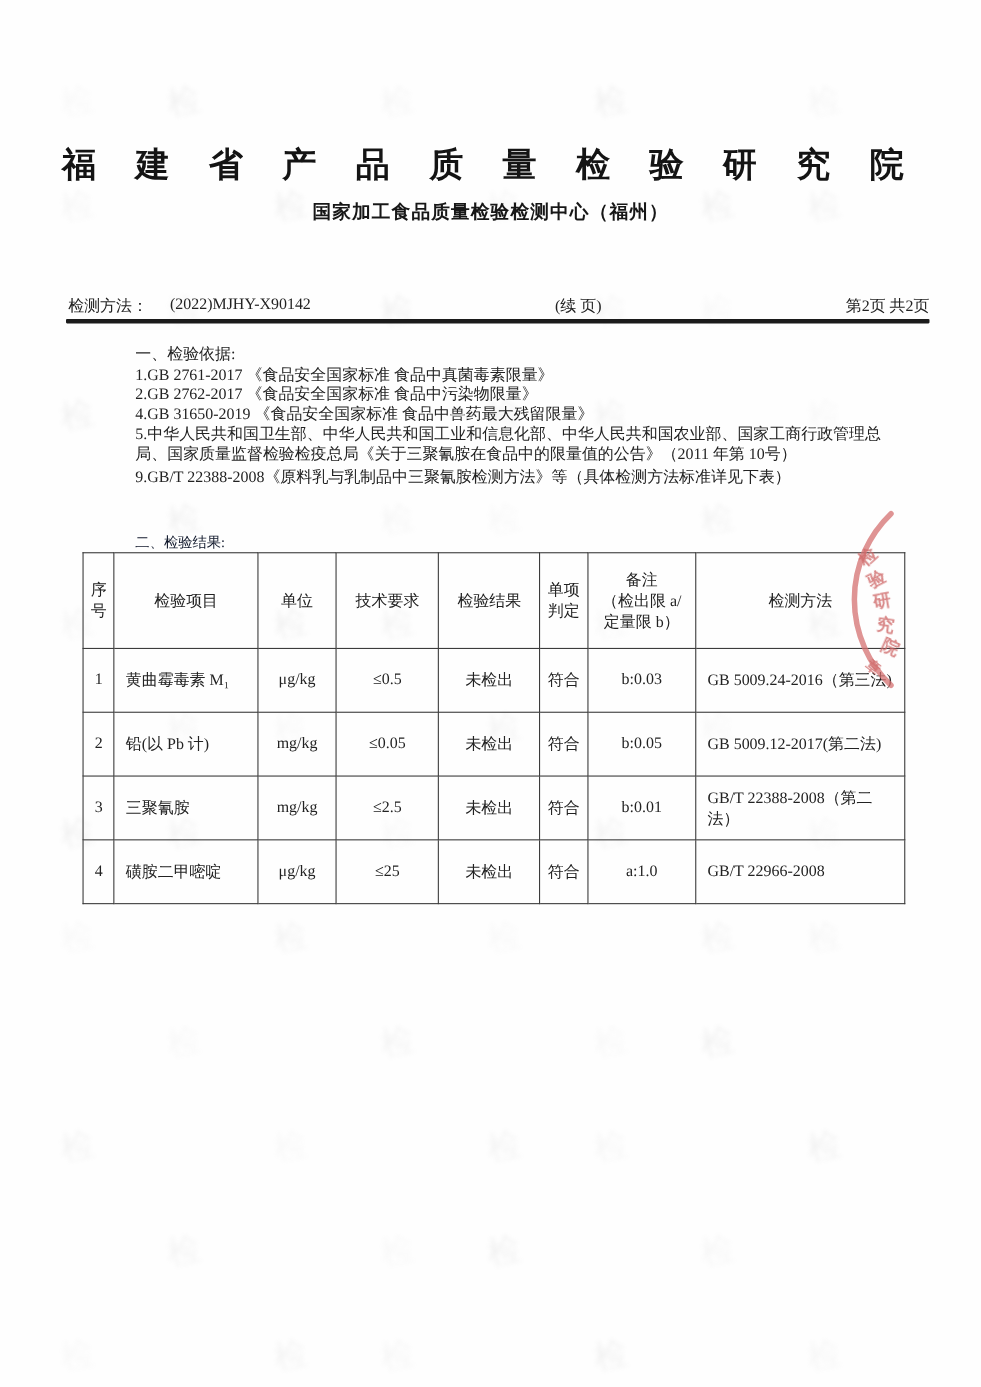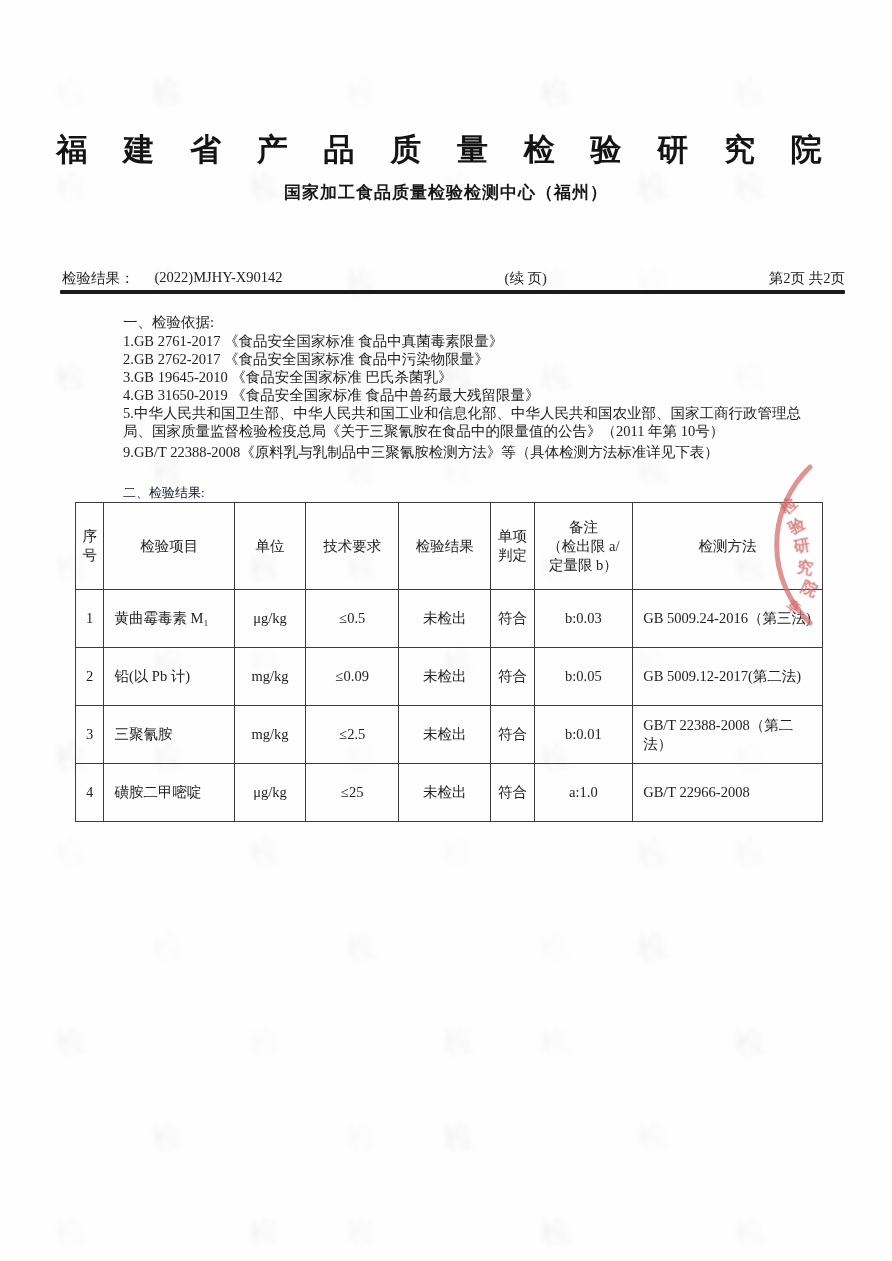--- a/index.html
+++ b/index.html
@@ -175,33 +175,32 @@
       <span style="left: 734px; top: 1212px; opacity: 0.072;">检</span>
     </div>
 
   <div class="content">
 
     <div class="title1">福 建 省 产 品 质 量 检 验 研 究 院</div>
     <div class="title2">国家加工食品质量检验检测中心（福州）</div>
 
     <div class="meta-row">
       <span class="meta-left">
-        <span>检验结果：</span>
+        <span>检测方法：</span>
         <span>(2022)MJHY-X90142</span>
       </span>
       <span>(续 页)</span>
       <span>第2页 共2页</span>
     </div>
     <div class="rule"></div>
 
     <div class="basis">
       <div class="heading">一、检验依据:</div>
       <div class="item">1.GB 2761-2017 《食品安全国家标准 食品中真菌毒素限量》</div>
       <div class="item">2.GB 2762-2017 《食品安全国家标准 食品中污染物限量》</div>
-      <div class="item">3.GB 19645-2010 《食品安全国家标准 巴氏杀菌乳》</div>
       <div class="item">4.GB 31650-2019 《食品安全国家标准 食品中兽药最大残留限量》</div>
       <div class="item">5.中华人民共和国卫生部、中华人民共和国工业和信息化部、中华人民共和国农业部、国家工商行政管理总局、国家质量监督检验检疫总局《关于三聚氰胺在食品中的限量值的公告》（2011 年第 10号）</div>
       <div class="item last">9.GB/T 22388-2008《原料乳与乳制品中三聚氰胺检测方法》等（具体检测方法标准详见下表）</div>
     </div>
 
     <div class="results-heading">二、检验结果:</div>
 
     <table class="results">
       <colgroup>
         <col style="width:3.8%">
@@ -237,21 +236,21 @@
           <td>≤0.5</td>
           <td>未检出</td>
           <td>符合</td>
           <td>b:0.03</td>
           <td class="al">GB 5009.24-2016（第三法)</td>
         </tr>
         <tr>
           <td>2</td>
           <td class="al">铅(以 Pb 计)</td>
           <td>mg/kg</td>
-          <td>≤0.09</td>
+          <td>≤0.05</td>
           <td>未检出</td>
           <td>符合</td>
           <td>b:0.05</td>
           <td class="al">GB 5009.12-2017(第二法)</td>
         </tr>
         <tr>
           <td>3</td>
           <td class="al">三聚氰胺</td>
           <td>mg/kg</td>
           <td>≤2.5</td>

